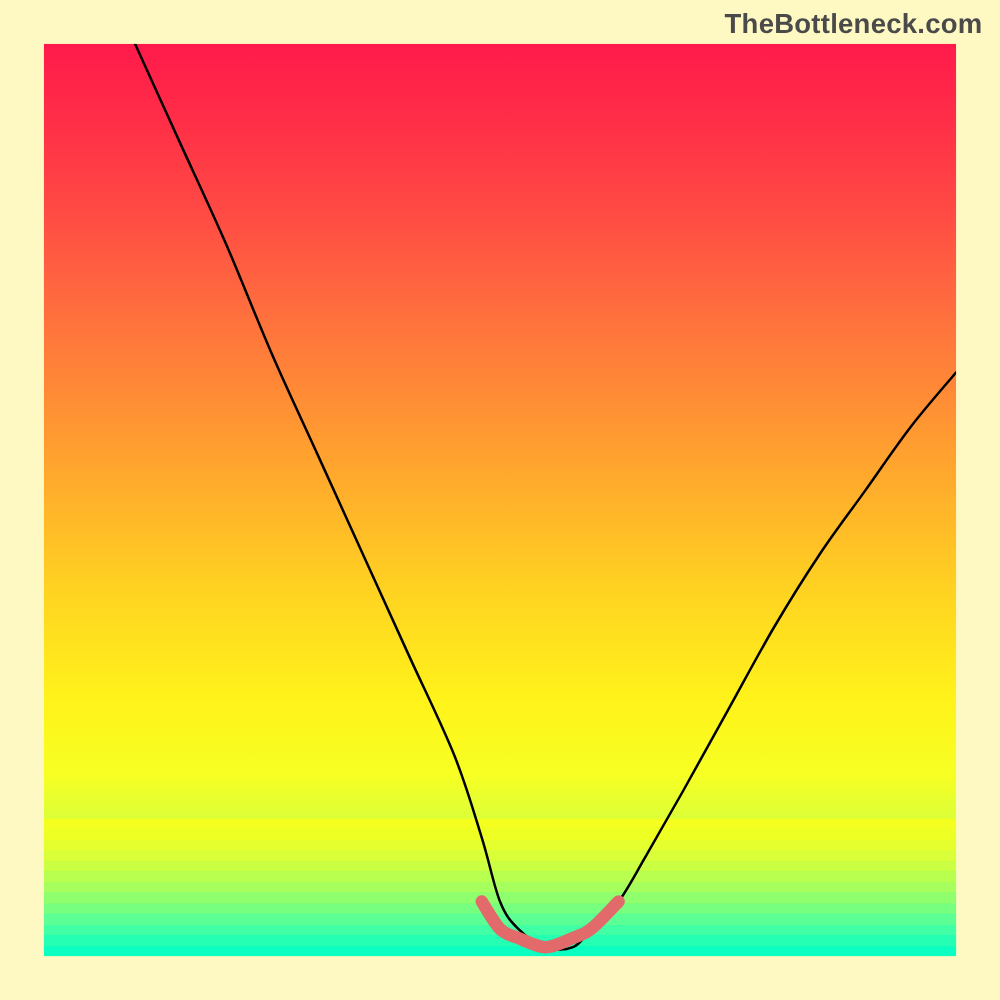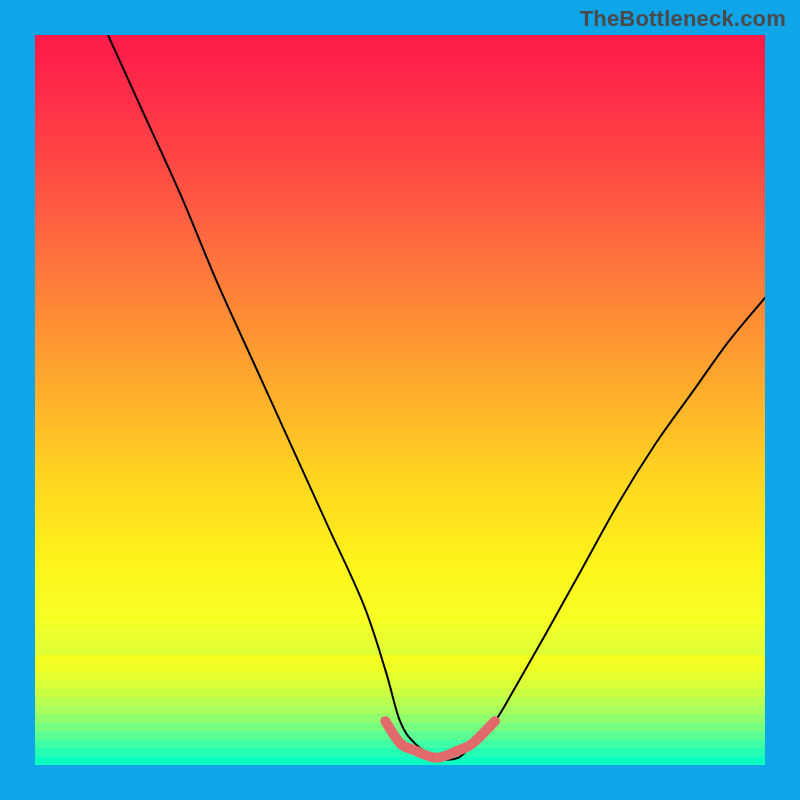--- a/index.html
+++ b/index.html
@@ -7,21 +7,21 @@
     width: 800px;
     height: 800px;
     overflow: hidden;
     background: #000;
     font-family: Arial, Helvetica, sans-serif;
   }
   .frame {
     position: relative;
     width: 800px;
     height: 800px;
-    background: #0ea5e9;
+    background: #fef9c3;
   }
   .watermark {
     position: absolute;
     top: 6px;
     right: 14px;
     color: #4a4a4a;
     font-size: 22px;
     font-weight: 600;
     letter-spacing: 0.2px;
     z-index: 5;

